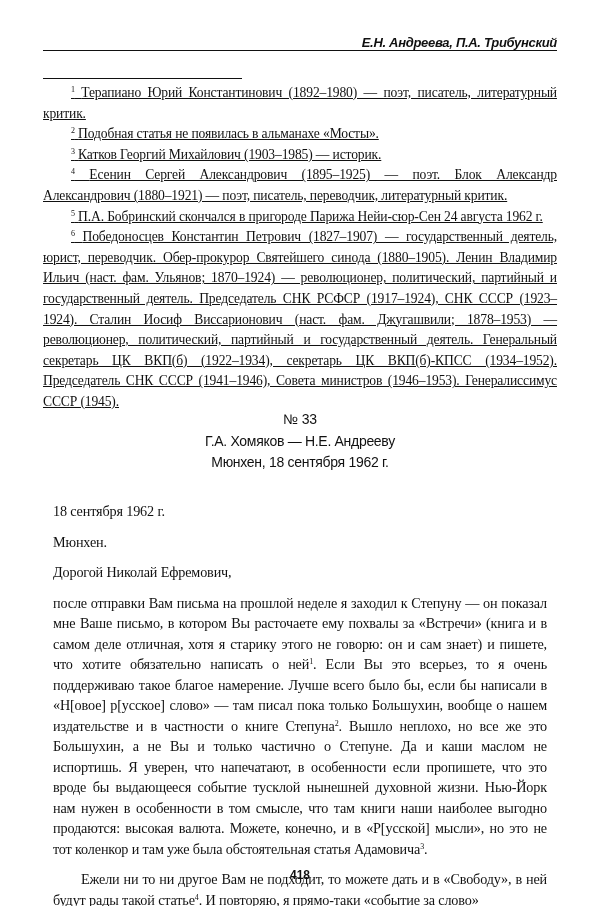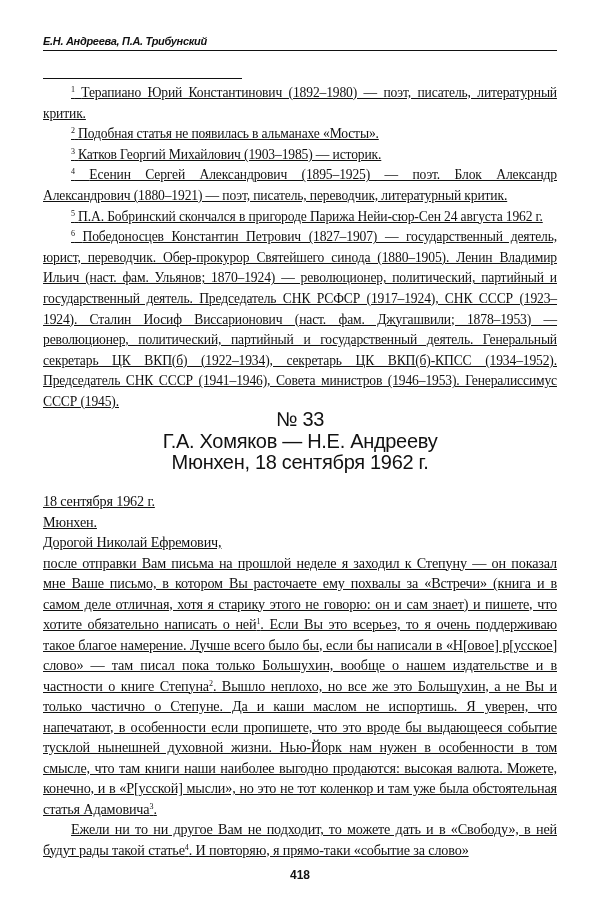--- a/index.html
+++ b/index.html
@@ -19,25 +19,25 @@
       position: absolute;
       left: 43px;
       top: 0;
       width: 514px;
     }
     .running-head {
       position: absolute;
       top: 35px;
       left: 0;
       width: 514px;
-      text-align: left;
+      text-align: right;
       font-family: "Liberation Sans", "DejaVu Sans", sans-serif;
       font-style: italic;
       font-weight: bold;
-      font-size: 11px;
+      font-size: 13px;
       letter-spacing: -0.3px;
     }
     .head-rule {
       position: absolute;
       top: 50px;
       left: 0;
       width: 514px;
       height: 0;
       border-top: 1.4px solid #111;
     }
@@ -69,36 +69,36 @@
       vertical-align: 5px;
       line-height: 0;
     }
     .doc-heading {
       position: absolute;
       top: 409px;
       left: 0;
       width: 514px;
       text-align: center;
       font-family: "Liberation Sans", "DejaVu Sans", sans-serif;
-      font-size: 20px;
+      font-size: 14px;
       line-height: 21.5px;
       letter-spacing: -0.3px;
     }
     .doc-heading div { margin: 0; }
     .body {
       position: absolute;
       top: 491px;
       left: 0;
       width: 514px;
       font-size: 14.2px;
       line-height: 20.5px;
       text-align: justify;
       letter-spacing: -0.15px;
     }
-    .body p { margin: 0; text-decoration: underline; }
+    .body p { margin: 10px; }
     .body .salutation {
       text-align: left;
     }
     .body .indent {
       text-indent: 28px;
     }
     .page-number {
       position: absolute;
       top: 868px;
       left: 0;

